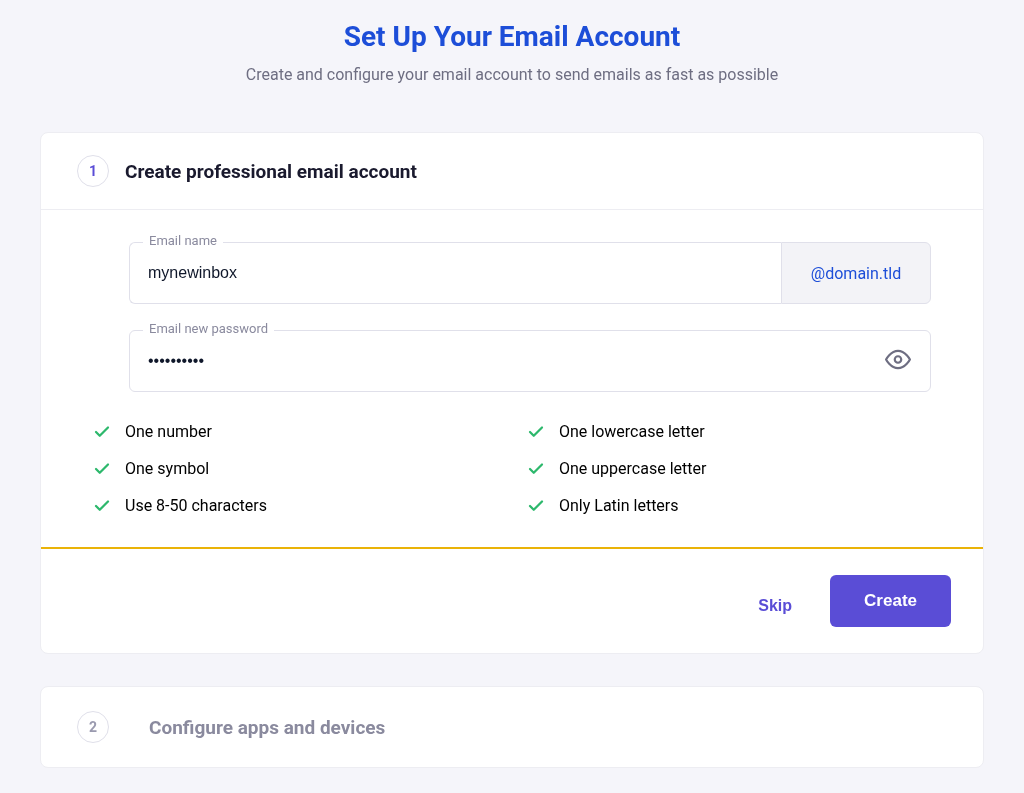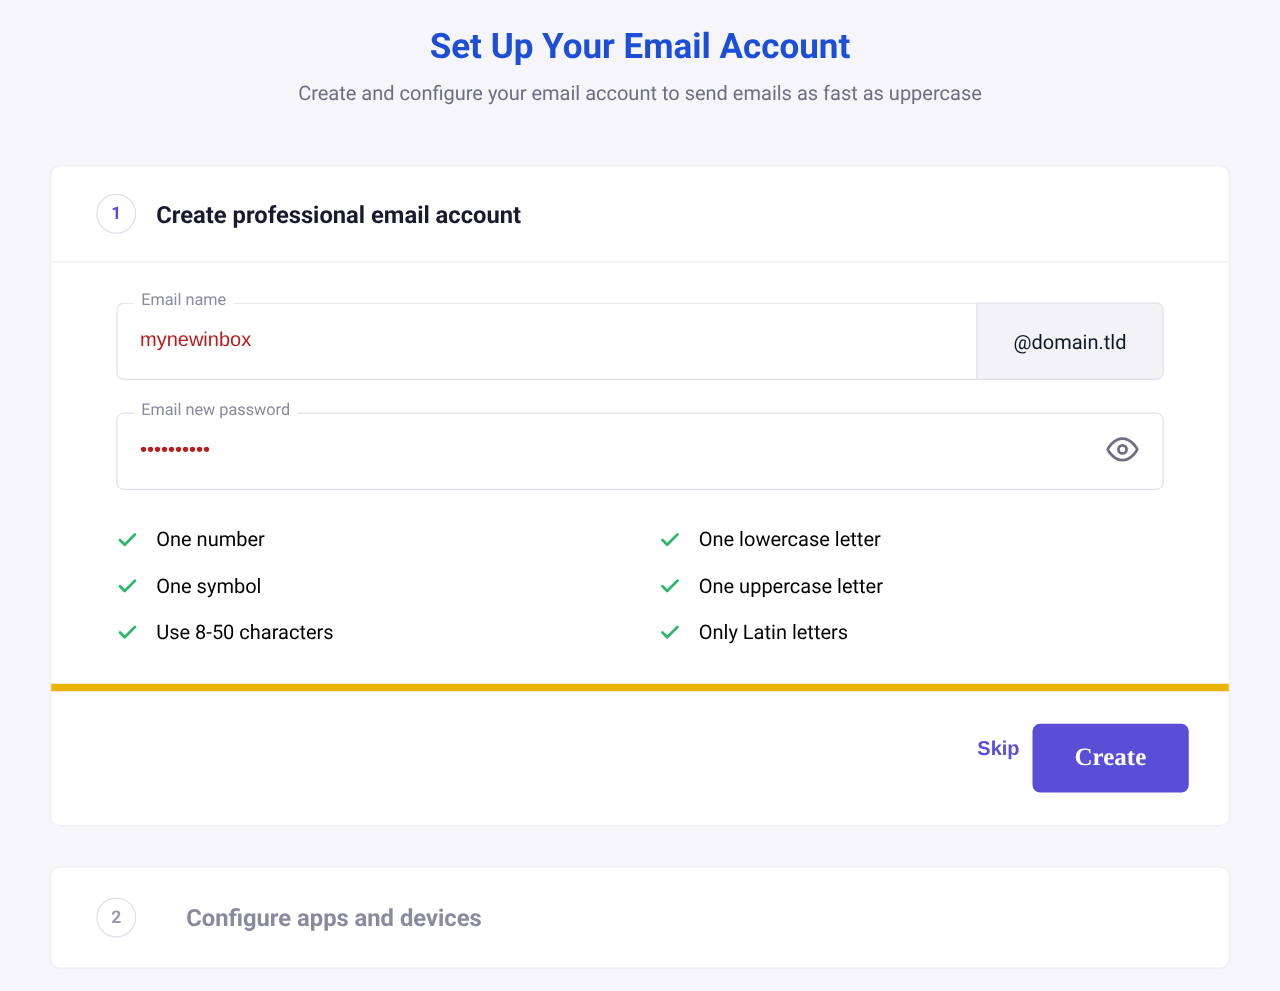--- a/index.html
+++ b/index.html
@@ -63,61 +63,62 @@
       color: #8a8a9e;
       margin-left: 24px;
     }
     .card-body {
       border-top: 1px solid #ededf2;
       padding: 32px 52px 24px;
     }
     .field-wrap {
       position: relative;
       margin-bottom: 26px;
+      margin-left: 36px;
     }
     .field-label {
       position: absolute;
       top: -9px;
       left: 14px;
       background: #fff;
       padding: 0 6px;
       font-size: 13px;
       color: #8a8a9e;
     }
     .email-row {
       display: flex;
     }
     .text-input {
       width: 100%;
       height: 62px;
       border: 1px solid #e0e0ea;
       border-radius: 6px;
       padding: 0 18px;
       font-size: 16px;
-      color: #b91c1c;
+      color: #0f172a;
       background: #fff;
       outline: none;
     }
     .email-input {
       border-top-right-radius: 0;
       border-bottom-right-radius: 0;
       border-right: none;
     }
     .domain-suffix {
       display: flex;
       align-items: center;
       justify-content: center;
       min-width: 150px;
       height: 62px;
       background: #f3f3f7;
       border: 1px solid #e0e0ea;
       border-left: 1px solid #e0e0ea;
       border-top-right-radius: 6px;
       border-bottom-right-radius: 6px;
-      color: #0f172a;
+      color: #1d4ed8;
       font-size: 16px;
       padding: 0 20px;
     }
     .password-row {
       position: relative;
     }
     .eye-button {
       position: absolute;
       right: 14px;
       top: 50%;
@@ -143,56 +144,56 @@
       gap: 14px;
       font-size: 16px;
       color: #000000;
     }
     .check-icon {
       color: #2db86c;
       display: flex;
       align-items: center;
     }
     .card-footer {
-      border-top: 6px solid #eab308;
+      border-top: 2px solid #eab308;
       padding: 26px 32px;
       display: flex;
       justify-content: flex-end;
-      align-items: flex-start;
+      gap: 28px;
+      align-items: flex-end;
     }
     .skip-btn {
       background: none;
       border: none;
       color: #5a4dd6;
       font-weight: 700;
       font-size: 16px;
       cursor: pointer;
       padding: 12px 10px;
     }
     .create-btn {
       background: #5a4dd6;
       color: #fff;
       border: none;
       border-radius: 6px;
       font-weight: 700;
-      font-size: 20px;
+      font-size: 17px;
       cursor: pointer;
       padding: 16px 34px;
-      font-family: Liberation Serif, serif;
     }
     .card.collapsed .card-header {
       padding: 24px 36px;
     }
   </style>
 </head>
 <body>
 
 <div class="container">
   <h1 class="page-title">Set Up Your Email Account</h1>
-  <p class="page-subtitle">Create and configure your email account to send emails as fast as uppercase</p>
+  <p class="page-subtitle">Create and configure your email account to send emails as fast as possible</p>
 
   <div class="card">
     <div class="card-header">
       <div class="step-badge">1</div>
       <div class="card-title">Create professional email account</div>
     </div>
 
     <div class="card-body">
 
       <div class="field-wrap">

